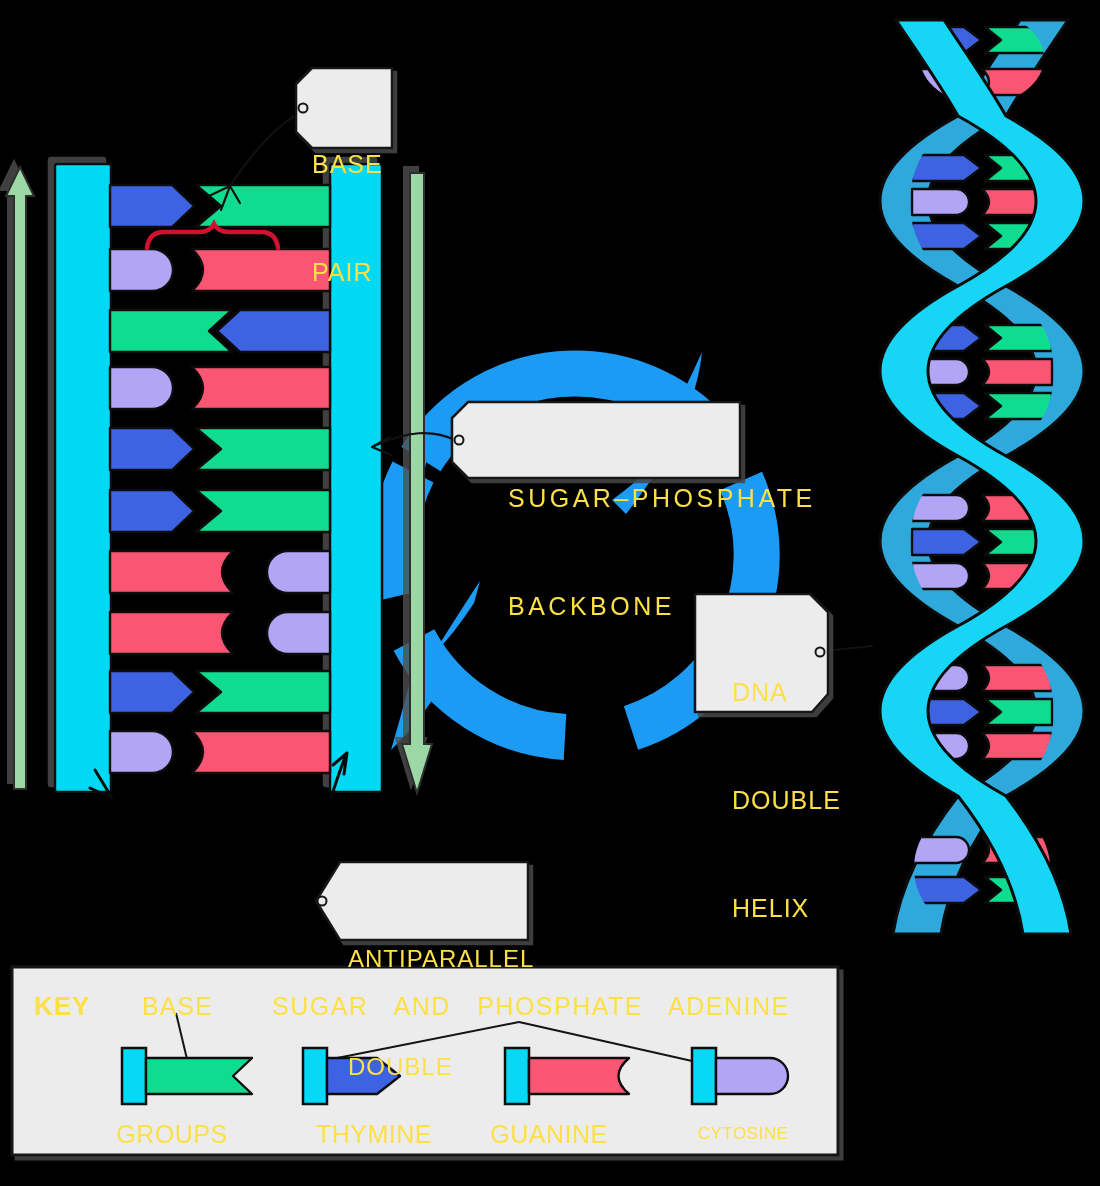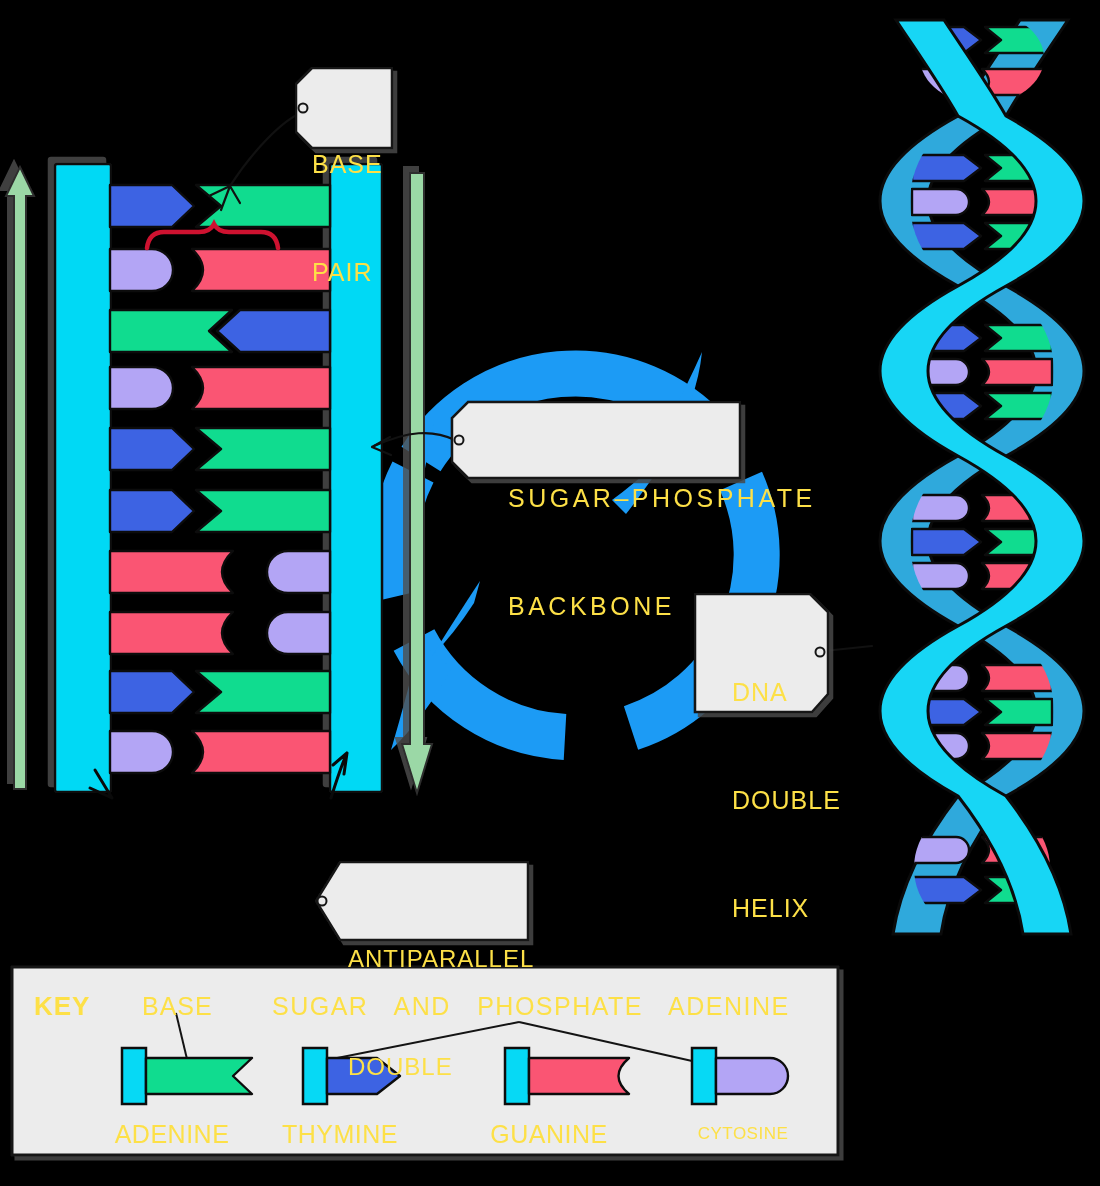--- a/index.html
+++ b/index.html
@@ -235,18 +235,18 @@
 
 <div class="txt" style="left:348px;top:869px;font-size:24px;letter-spacing:1px;">
   <span class="tagline">ANTIPARALLEL</span>
   <span class="tagline">DOUBLE</span>
 </div>
 
 <div class="txt" style="left:34px;top:988px;font-size:26px;font-weight:bold;letter-spacing:1px;">KEY</div>
 <div class="txt" style="left:142px;top:988px;font-size:25px;letter-spacing:1px;">BASE</div>
 <div class="txt" style="left:272px;top:988px;font-size:25px;letter-spacing:1.5px;word-spacing:18px;">SUGAR AND PHOSPHATE ADENINE</div>
 
-<div class="txt" style="left:92px;top:1116px;width:160px;text-align:center;font-size:25px;letter-spacing:0.5px;">ADENINE</div>
-<div class="txt" style="left:260px;top:1116px;width:160px;text-align:center;font-size:25px;letter-spacing:0.5px;">THYMINE</div>
+<div class="txt" style="left:92px;top:1116px;width:160px;text-align:center;font-size:25px;letter-spacing:0.5px;">GROUPS</div>
+<div class="txt" style="left:272px;top:1116px;width:160px;text-align:right;font-size:25px;letter-spacing:0.5px;">THYMINE</div>
 <div class="txt" style="left:469px;top:1116px;width:160px;text-align:center;font-size:25px;letter-spacing:0.5px;">GUANINE</div>
 <div class="txt" style="left:663px;top:1116px;width:160px;text-align:center;font-size:17px;letter-spacing:0.5px;">CYTOSINE</div>
 
 </div>
 
 </body></html>

